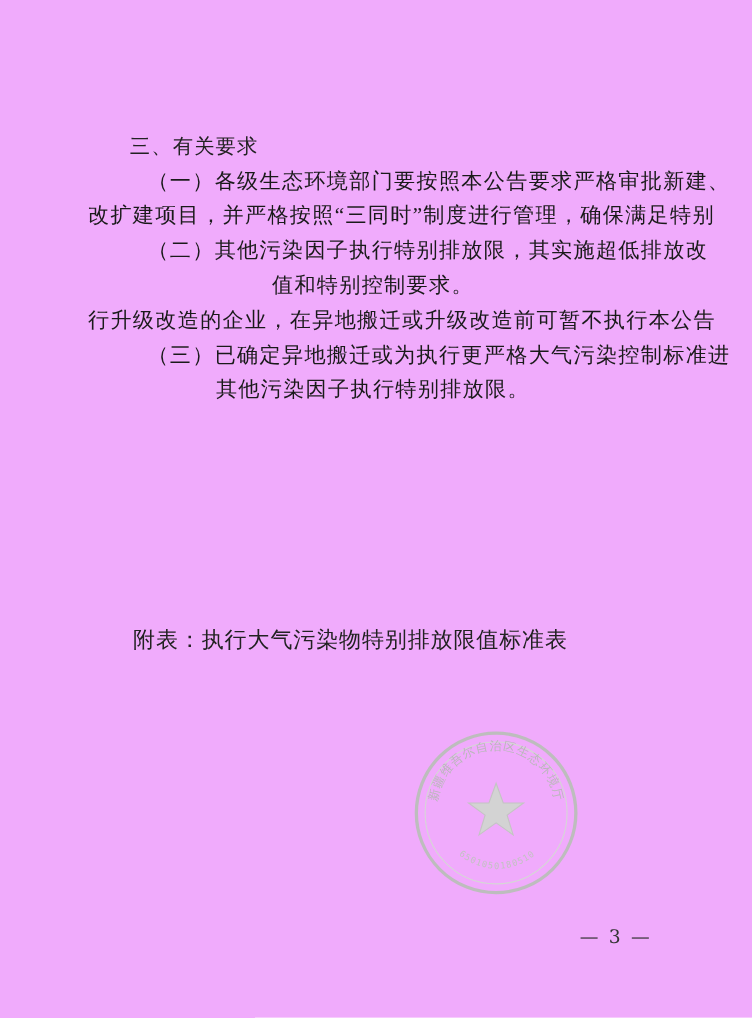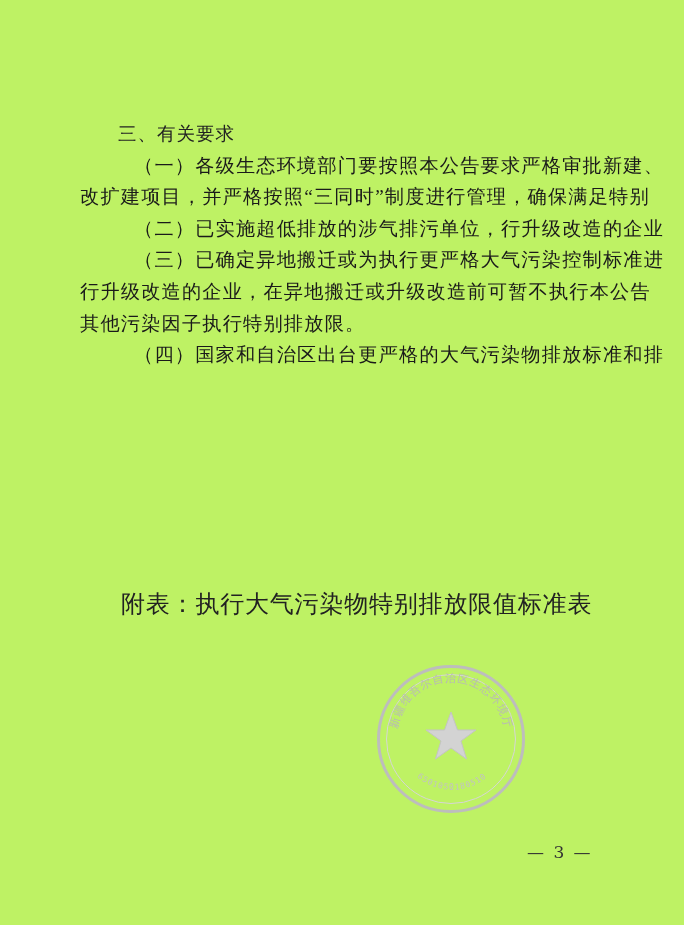--- a/index.html
+++ b/index.html
@@ -13,21 +13,21 @@
       position: relative;
       overflow: hidden;
       font-family: "DejaVu Serif", "Liberation Serif", serif;
       color: #1a1a1a;
     }
     .page {
       position: absolute;
       left: 0; top: 0;
       width: 684px;
       height: 925px;
-      background: #bef264;
+      background: #f0abfc;
     }
     .body-text {
       position: absolute;
       left: 118px;
       top: 118px;
       width: 480px;
       font-size: 19.2px;
       line-height: 31.6px;
       letter-spacing: 1.2px;
     }
@@ -37,27 +37,27 @@
       height: 31.6px;
       font-family: Liberation Serif, serif;
     }
     .heading {
       font-family: "DejaVu Sans", "Liberation Sans", sans-serif;
       font-size: 18.5px;
       letter-spacing: 1px;
       color: #222;
     }
     .indent { padding-left: 16px; }
-    .wrap-line { margin-left: -38px; }
+    .wrap-line { margin-left: -38px; text-align: center; }
     .annex {
       position: absolute;
       left: 121px;
-      top: 588px;
+      top: 568px;
       font-family: "DejaVu Sans", "Liberation Sans", sans-serif;
-      font-size: 24px;
+      font-size: 20px;
       letter-spacing: 0.8px;
       color: #222;
       white-space: nowrap;
     }
     .seal {
       position: absolute;
       left: 377px;
       top: 665px;
       width: 148px;
       height: 148px;
@@ -102,27 +102,27 @@
 <body>
 
 <div class="page">
 
   <div class="body-text">
     <span class="line heading">三、有关要求</span>
 
     <span class="line indent">（一）各级生态环境部门要按照本公告要求严格审批新建、</span>
     <span class="line wrap-line">改扩建项目，并严格按照“三同时”制度进行管理，确保满足特别</span>
 
-    <span class="line indent">（二）已实施超低排放的涉气排污单位，行升级改造的企业</span>
+    <span class="line indent">（二）其他污染因子执行特别排放限，其实施超低排放改</span>
+    <span class="line wrap-line">值和特别控制要求。</span>
 
+    <span class="line wrap-line">行升级改造的企业，在异地搬迁或升级改造前可暂不执行本公告</span>
     <span class="line indent">（三）已确定异地搬迁或为执行更严格大气污染控制标准进</span>
-    <span class="line wrap-line">行升级改造的企业，在异地搬迁或升级改造前可暂不执行本公告</span>
     <span class="line wrap-line">其他污染因子执行特别排放限。</span>
 
-    <span class="line indent">（四）国家和自治区出台更严格的大气污染物排放标准和排</span>
 
   </div>
 
   <div class="annex">附表：执行大气污染物特别排放限值标准表</div>
 
   <div class="seal">
     <div class="seal-inner"></div>
     <svg width="142" height="142" viewBox="0 0 142 142">
       <defs>
         <path id="arcTop" d="M 18 78 A 54 54 0 1 1 124 78" fill="none"></path>

